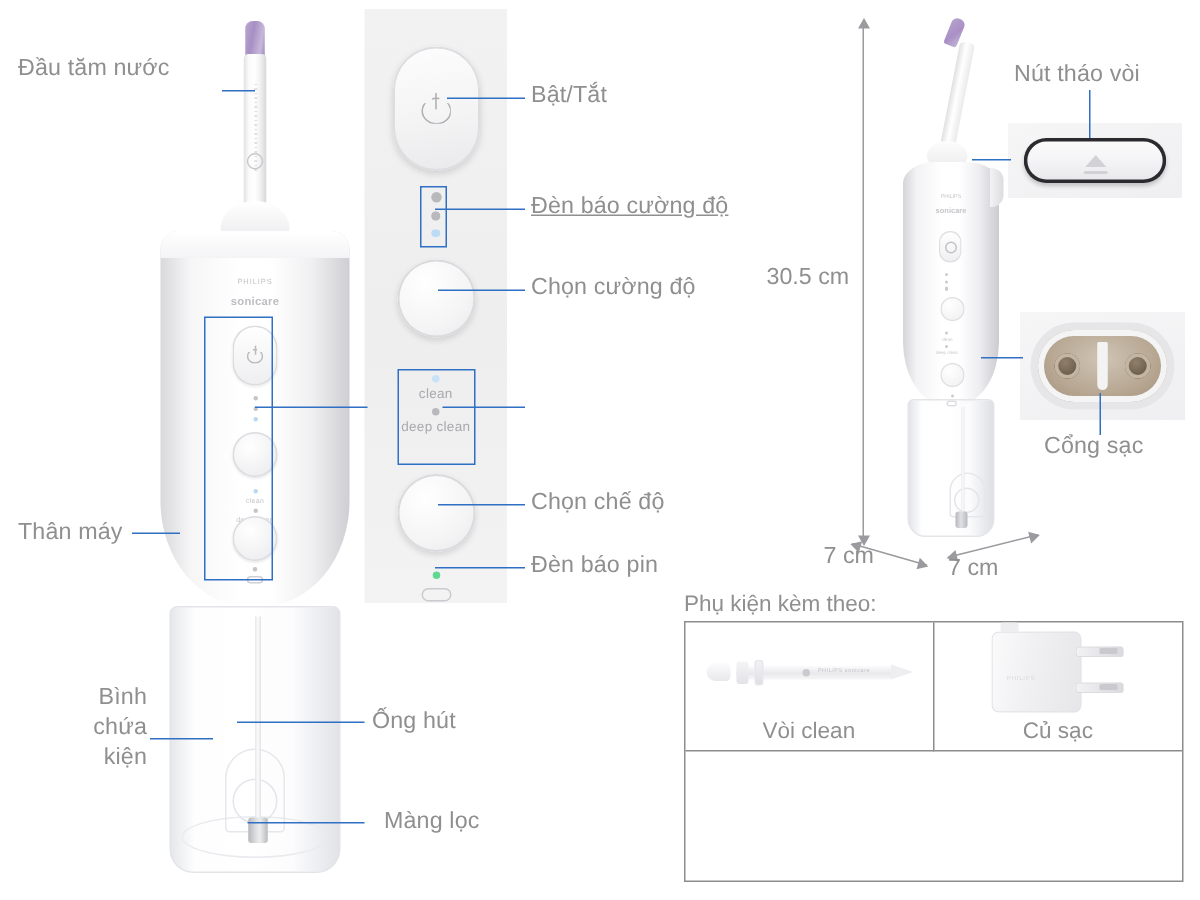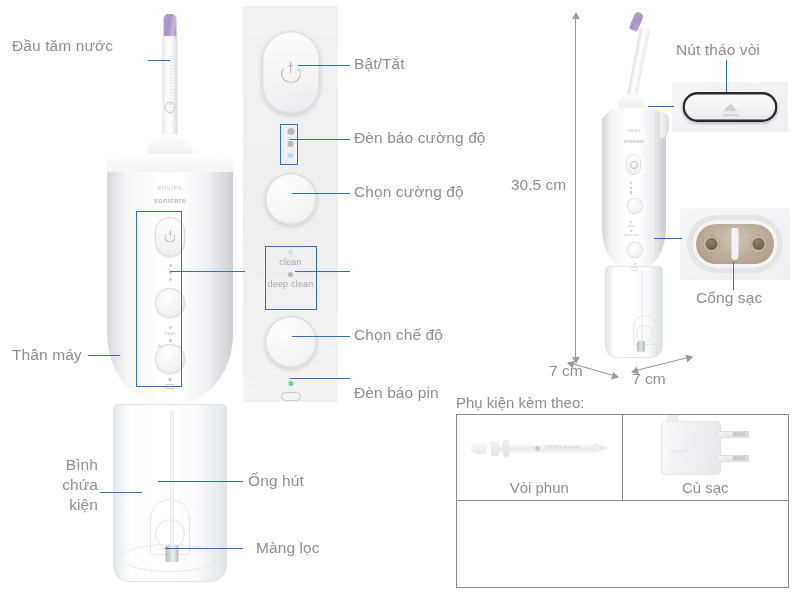--- a/index.html
+++ b/index.html
@@ -387,24 +387,24 @@
   <div class="line h" style="left:298px; top:65px;  width:52px;"></div>
   <div class="line h" style="left:290px; top:139px; width:60px;"></div>
   <div class="line h" style="left:292px; top:193px; width:58px;"></div>
   <div class="line h" style="left:295px; top:271px; width:55px;"></div>
   <div class="line h" style="left:292px; top:336px; width:58px;"></div>
   <div class="line h" style="left:290px; top:378px; width:60px;"></div>
 
   <div class="line h" style="left:170px; top:271px; width:75px;"></div>
 
   <div class="lbl" style="left:354px; top:54px;">Bật/Tắt</div>
-  <div class="lbl" style="left:354px; top:128px;">Đèn báo cường độ</div>
+  <div class="lbl" style="left:354px; top:128px;text-decoration:underline;">Đèn báo cường độ</div>
   <div class="lbl" style="left:354px; top:182px;">Chọn cường độ</div>
   <div class="lbl" style="left:354px; top:325px;">Chọn chế độ</div>
-  <div class="lbl" style="left:354px; top:367px;margin-top:16px;">Đèn báo pin</div>
+  <div class="lbl" style="left:354px; top:367px;">Đèn báo pin</div>
 
   <div class="lbl" style="left:12px; top:36px;">Đầu tăm nước</div>
   <div class="line h" style="left:148px; top:60px; width:22px;"></div>
 
   <div class="lbl" style="left:12px; top:345px;">Thân máy</div>
   <div class="line h" style="left:88px; top:355px; width:32px;"></div>
 
   <div class="lbl multiline" style="left:22px; top:455px; width:76px;text-align:right;">
     <span>Bình</span><br>
     <span>chứa</span><br>
@@ -489,21 +489,21 @@
       <div class="accArt">
         <div class="nozzleArt">
           <span class="bar"></span>
             <span class="cap"></span>
             <span class="ring"></span>
           <span class="ring2"></span>
             <span class="dot"></span>
           <span class="txt">PHILIPS sonicare</span>
         </div>
       </div>
-      <div class="accCap">Vòi phun</div>
+      <div class="accCap">Vòi clean</div>
     </div>
 
 
 
     <div class="accCell">
       <div class="accArt">
         <div class="adapterArt">
           <span class="nub"></span>
             <span class="blk"></span>
           <span class="pr1"></span>

